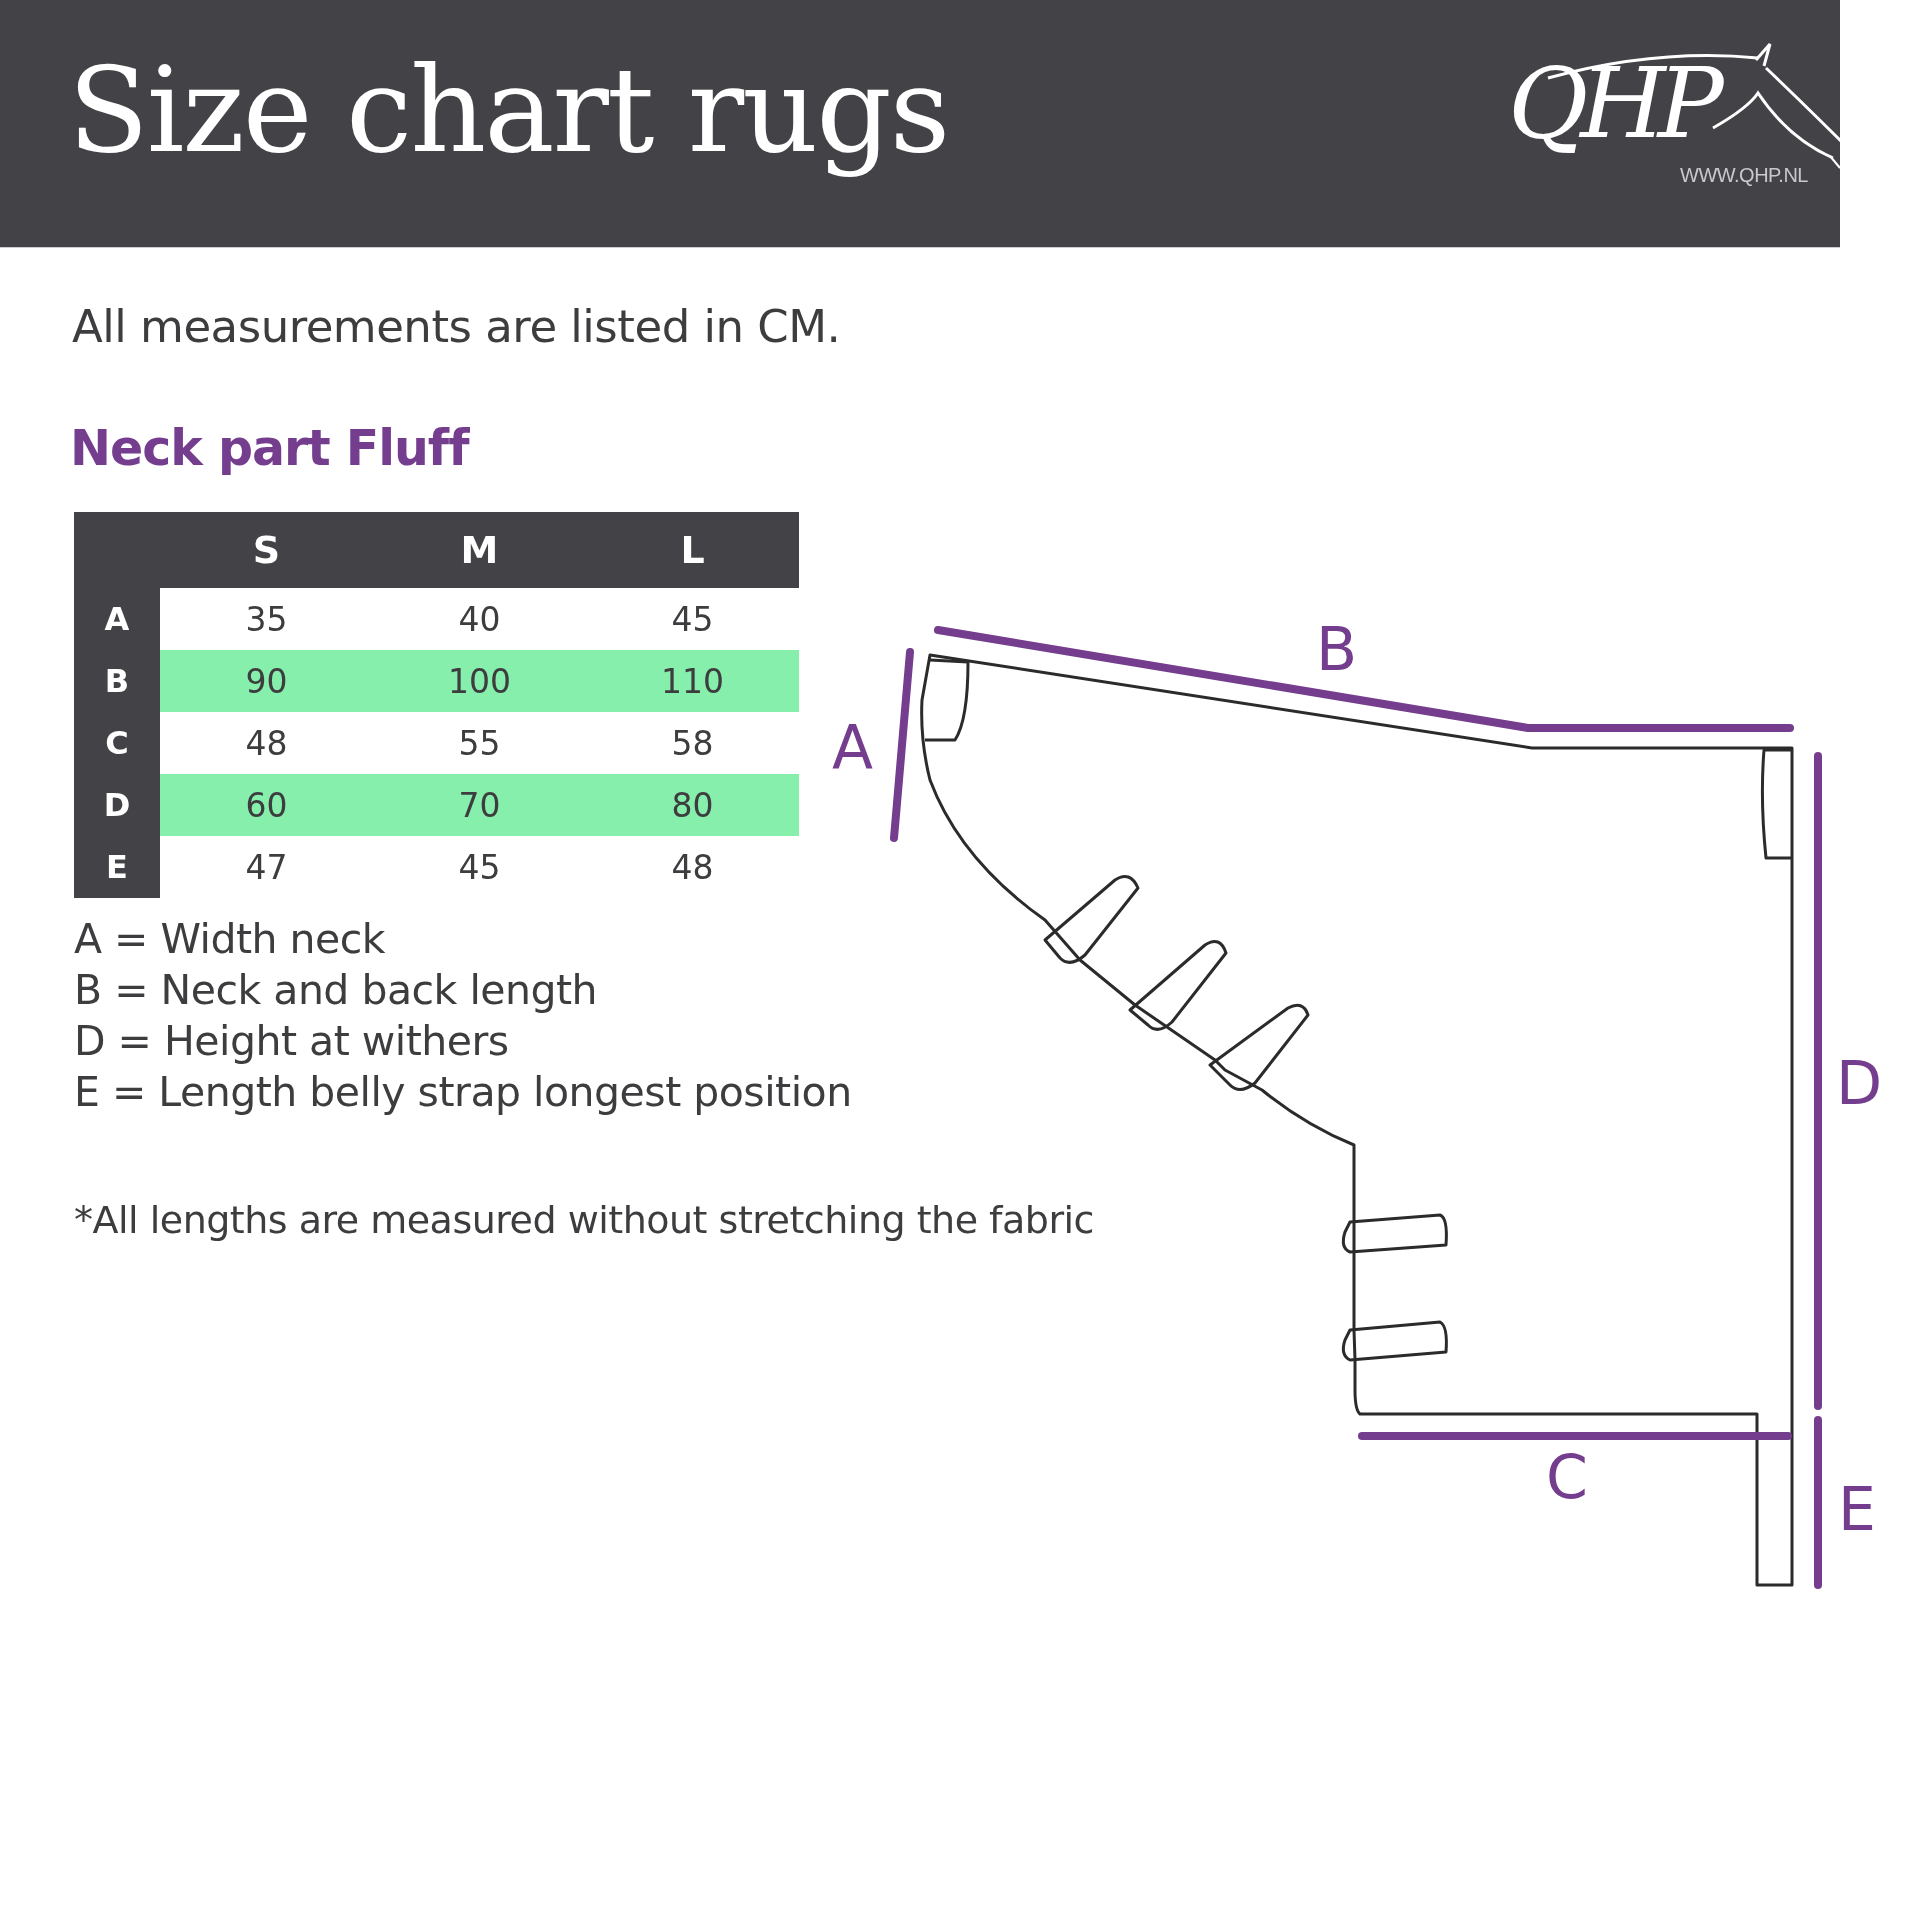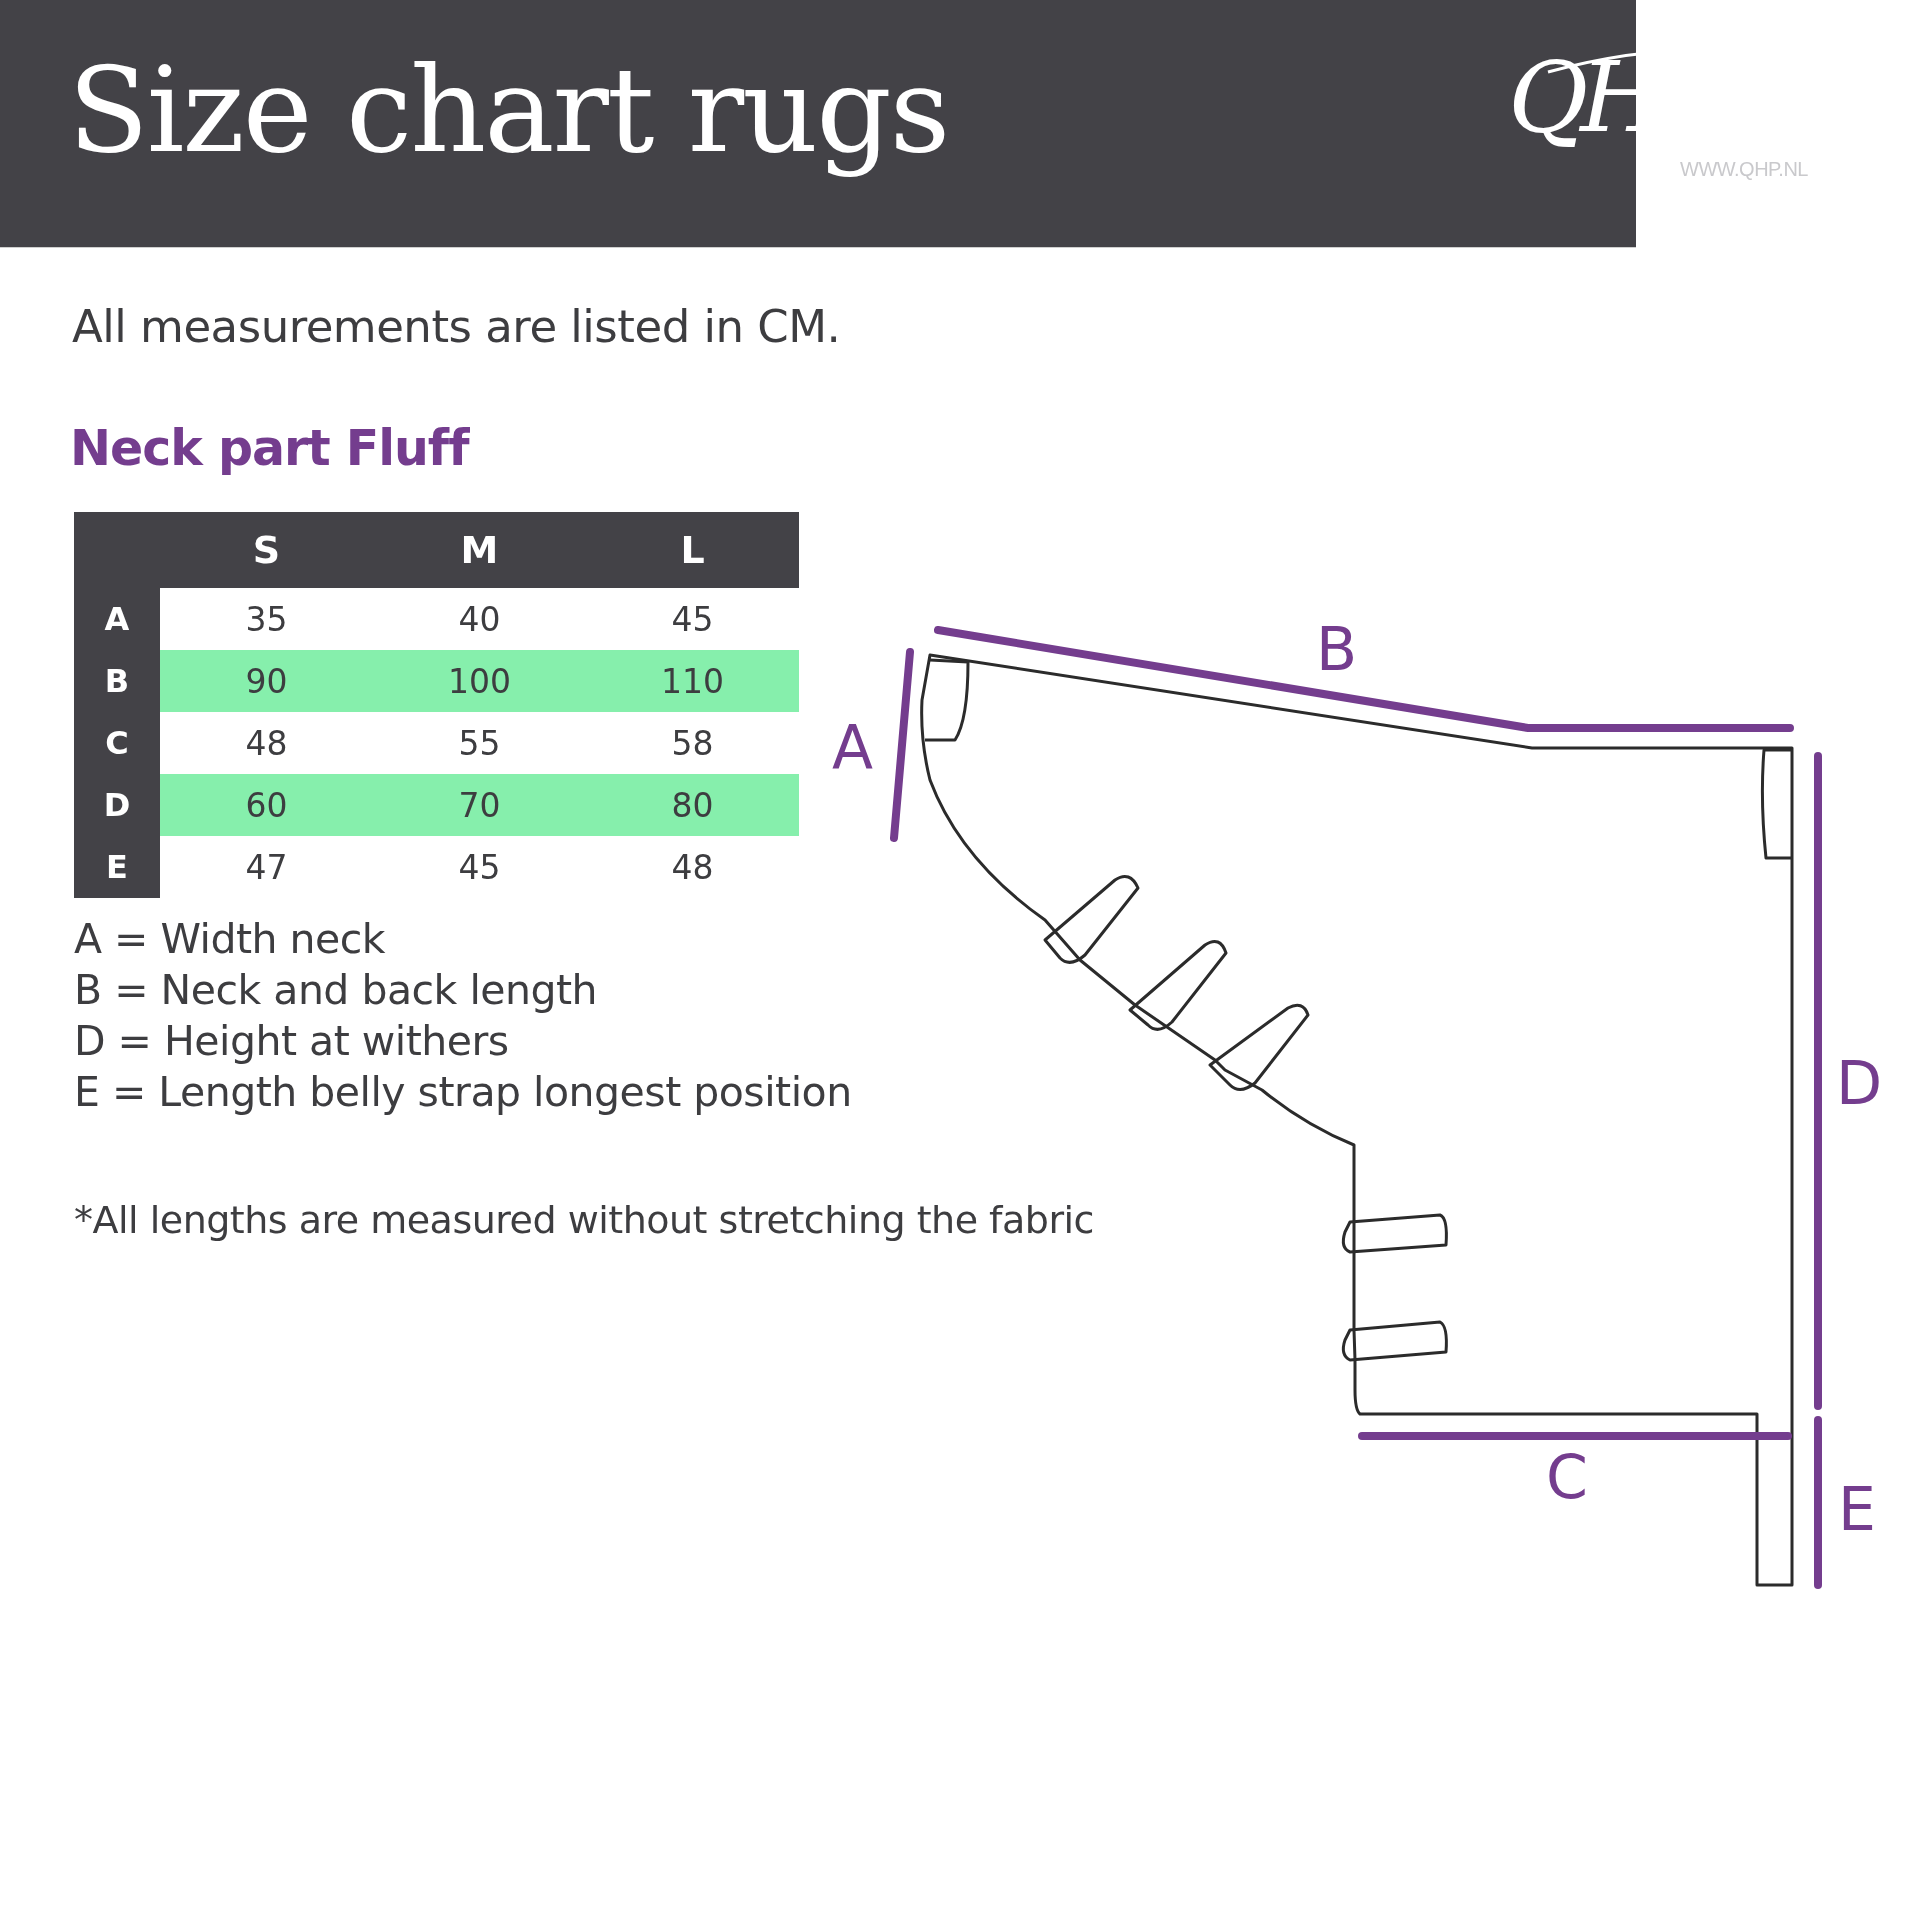--- a/index.html
+++ b/index.html
@@ -1,29 +1,29 @@
 <!DOCTYPE html>
 <html><head>
 <meta charset="utf-8">
 <style>
   html, body { margin: 0; padding: 0; }
   body {
     width: 1920px; height: 1920px; background: #ffffff; position: relative; overflow: hidden;
     font-family: "DejaVu Sans", sans-serif; color: #3a3a3d;
   }
   .header {
-    position: absolute; left: 0; top: 0; width: 1636px; height: 247px;
+    position: absolute; left: 0; top: 0; width: 1840px; height: 247px;
     background: #434247; border-bottom: 1px solid #cfcfcf;
   }
   .header-title {
     position: absolute; left: 68px; top: 40px;
     font-family: "DejaVu Serif", serif; font-size: 118px; color: #ffffff;
     letter-spacing: -2px; line-height: 1.2;
   }
-  .logo { position: absolute; left: 1508px; top: 32px; width: 360px; height: 160px; }
+  .logo { position: absolute; left: 1508px; top: 38px; width: 360px; height: 160px; }
   .logo svg { position: absolute; left: 0; top: 0; }
   .logo-text {
     position: absolute; left: 0; top: 8px; font-family: "DejaVu Serif", serif; font-style: italic;
     font-size: 98px; color: #ffffff; letter-spacing: -8px;
   }
   .logo-url {
     position: absolute; left: 172px; top: 126px; font-family: "Liberation Sans", sans-serif;
     font-size: 20px; color: #c9c9cc; letter-spacing: -0.5px;
   }
   .subtitle {

